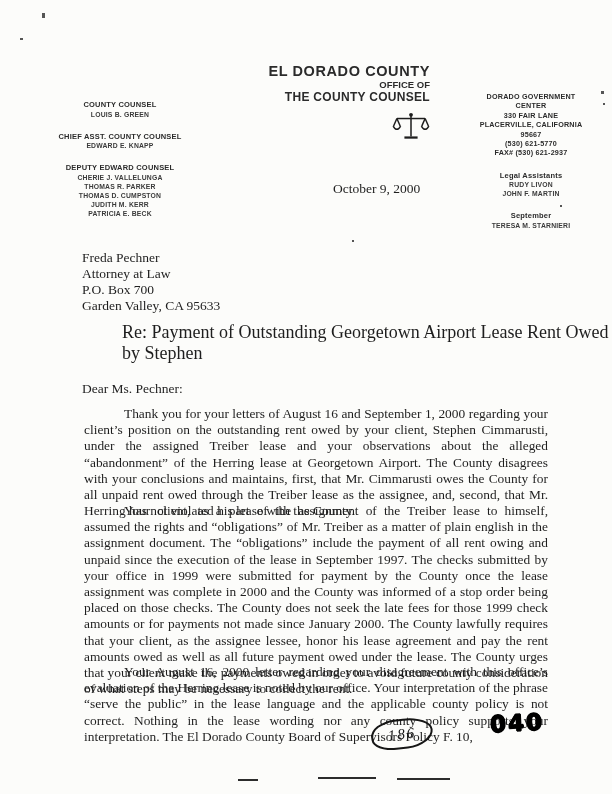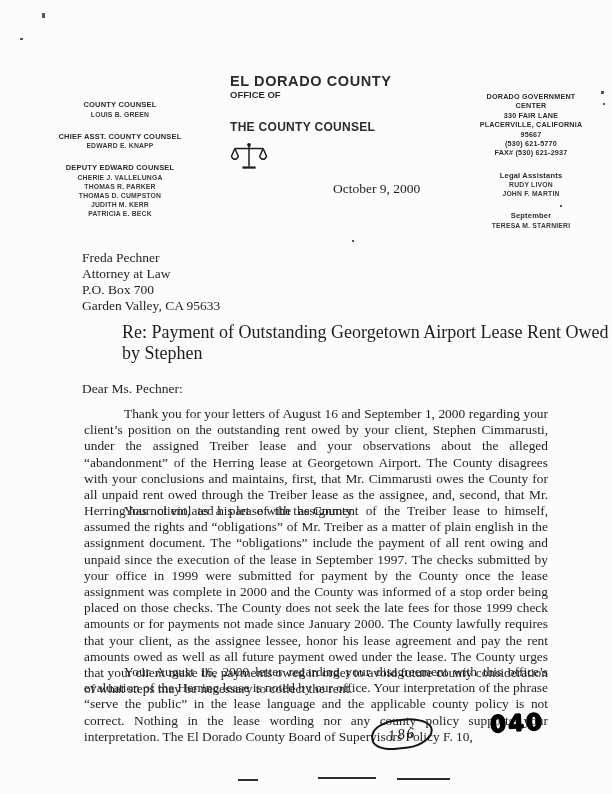--- a/index.html
+++ b/index.html
@@ -13,24 +13,24 @@
     overflow:hidden;
   }
   
   .lh{font-family:"Liberation Sans",sans-serif;color:#2b2b2b;}
   .lh-left{position:absolute;left:45px;top:100px;width:150px;text-align:center;}
   .lh-right{position:absolute;left:451px;top:92px;width:160px;text-align:center;}
   .lh-group{margin-bottom:13px;}
   .lh-title{font-size:7.5px;font-weight:bold;line-height:9.5px;letter-spacing:.2px;}
   .lh-name{font-size:6.8px;font-weight:bold;line-height:9px;color:#3a3a3a;letter-spacing:.2px;}
   .lh-addr{font-size:7.2px;font-weight:bold;line-height:9.4px;letter-spacing:.2px;}
-  .lh-center{position:absolute;left:230px;top:74px;width:200px;text-align:left;}
+  .lh-center{position:absolute;left:230px;top:64px;width:200px;text-align:right;}
   .lh-c1{font-size:14.5px;font-weight:bold;letter-spacing:.6px;line-height:15px;}
   .lh-c2{font-size:9.5px;font-weight:bold;line-height:12px;}
-  .lh-c3{font-size:12px;font-weight:bold;letter-spacing:.3px;line-height:13px;margin-top:20px;}
+  .lh-c3{font-size:12px;font-weight:bold;letter-spacing:.3px;line-height:13px;}
   .scales{margin-top:7px;}
   .date{position:absolute;left:333px;top:181px;font-size:13.5px;}
   
   .addr-block{position:absolute;left:82px;top:250px;font-size:13.5px;line-height:16px;}
   .re-line1{position:absolute;left:122px;top:322px;font-size:18px;}
   .re-line2{position:absolute;left:147px;top:338px;font-size:13.5px;}
   .salutation{position:absolute;left:82px;top:381px;font-size:13.5px;}
   .para{position:absolute;left:82px;width:464px;margin:2px;
         font-size:13.4px;line-height:16.2px;text-align:justify;text-indent:40px;}
   #para1{top:404px;}

